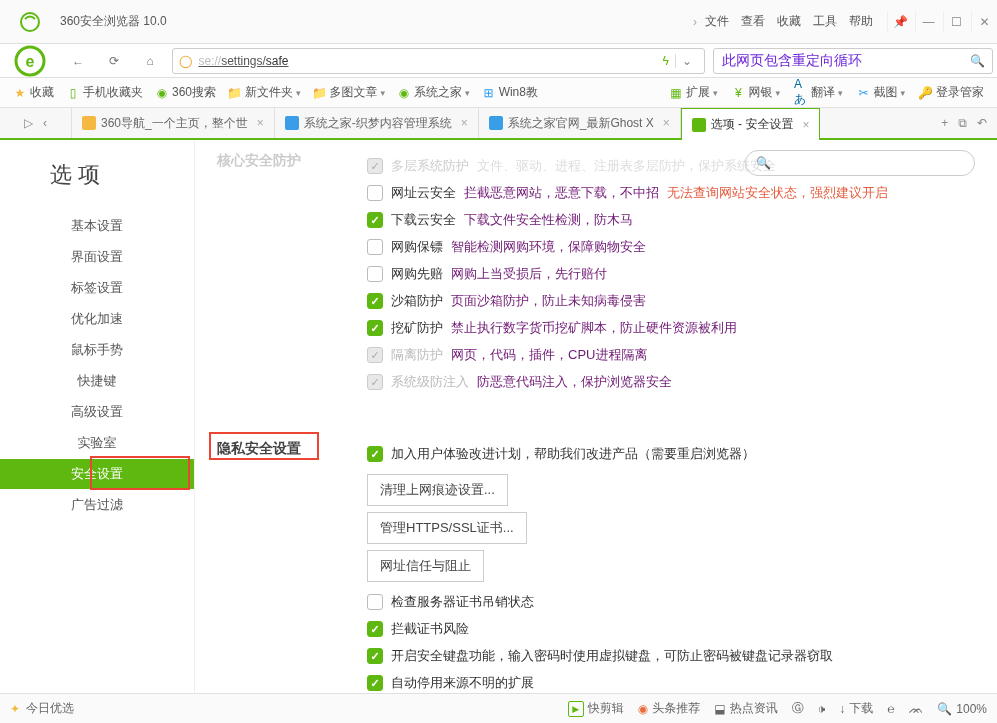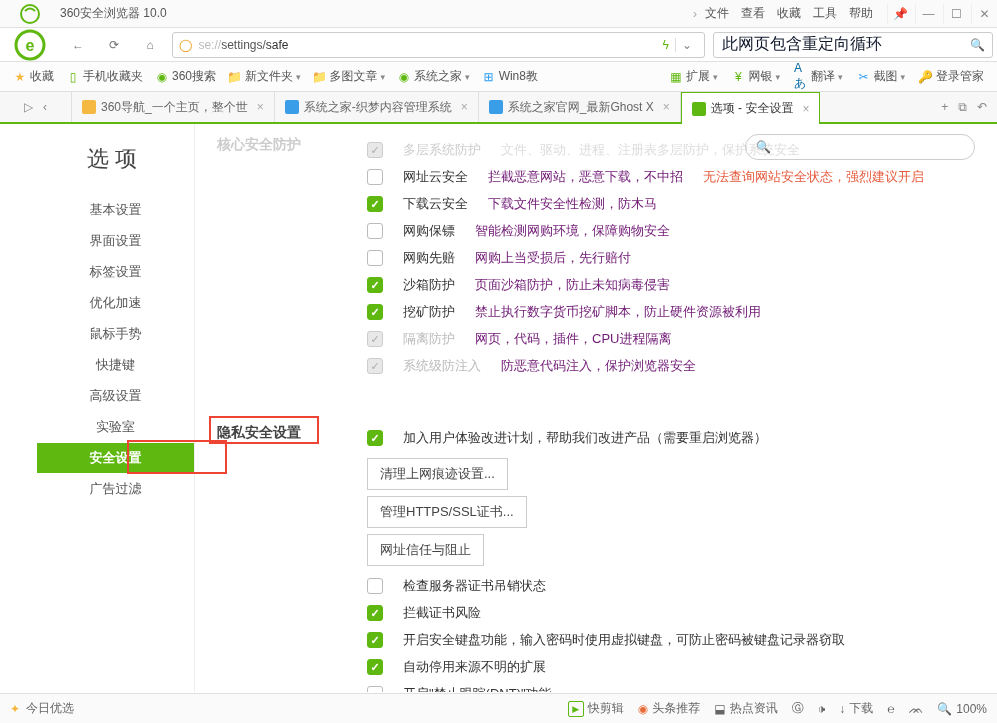--- a/index.html
+++ b/index.html
@@ -1,69 +1,69 @@
 <!DOCTYPE html>
 <html><head>
 <meta charset="utf-8">
 <style>
 * { margin: 0; padding: 0; box-sizing: border-box; font-family: "Microsoft YaHei", Arial, sans-serif; }
 body { width: 997px; height: 723px; background: #fff; font-size: 12px; color: #333; overflow: hidden; position: relative; }
 
-.titlebar { height: 28px; display: flex; align-items: center; border-bottom: 1px solid #e0e0e0; background: #fafafa; }
+.titlebar { height: 44px; display: flex; align-items: center; border-bottom: 1px solid #e0e0e0; background: #fafafa; }
 .titlebar .logo { width: 60px; display: flex; justify-content: center; }
 .titlebar .title { flex: 1; color: #555; font-size: 12px; }
 .titlebar .menus { display: flex; gap: 12px; padding-right: 6px; color: #555; }
 .titlebar .menus span { cursor: default; text-align: right; }
 .titlebar .winctl { display: flex; gap: 2px; margin-left: 8px; }
 .titlebar .winctl div { width: 26px; height: 20px; display: flex; align-items: center; justify-content: center; color: #888; border-left: 1px solid #eee; }
 
 .navbar { height: 34px; display: flex; align-items: center; gap: 8px; padding: 0 4px; background: #fff; border-bottom: 1px solid #e0e0e0; }
 .navbar .navlogo { width: 52px; display: flex; justify-content: center; }
 .navbtn { width: 28px; height: 26px; display: flex; align-items: center; justify-content: center; color: #777; border: 1px solid transparent; border-radius: 3px; }
 .addrbar { flex: 1; height: 26px; border: 1px solid #ccc; border-radius: 3px; display: flex; align-items: center; padding: 0 6px; gap: 6px; }
 .addrbar .lock { color: #f0a020; }
-.addrbar .url { flex: 1; color: #555; }
+.addrbar .url { flex: 1; color: #555; text-decoration: underline; }
 .addrbar .url .gray { color: #bbb; }
 .addrbar .url b { color: #333; font-weight: normal; }
 .addrbar .bolt { color: #5fb80f; }
 .addrbar .dd { color: #888; padding: 0 6px; border-left: 1px solid #ddd; }
 .searchbar { width: 280px; height: 26px; border: 1px solid #ccc; border-radius: 3px; display: flex; align-items: center; }
-.searchbar input { flex: 1; border: none; outline: none; padding: 0 8px; font-size: 16px; color: #0f172a; }
+.searchbar input { flex: 1; border: none; outline: none; padding: 0 8px; font-size: 14px; color: #6d28d9; }
 .searchbar .sicon { width: 28px; text-align: center; color: #999; }
 
 .bkbar { height: 30px; display: flex; align-items: center; gap: 4px; padding: 0 8px; border-bottom: 1px solid #e0e0e0; background: #fcfcfc; font-size: 12px; }
 .bk { display: flex; align-items: center; gap: 3px; padding: 2px 5px; color: #555; }
 .bk .fico { width: 14px; height: 14px; display: inline-flex; align-items: center; justify-content: center; }
 .bkright { margin-left: auto; display: flex; gap: 4px; }
 .bkright .bk { color: #555; }
 .dropdown::after { content: " ▾"; color: #888; font-size: 9px; }
 
 .tabbar { height: 32px; display: flex; align-items: stretch; border-bottom: 2px solid #5fb80f; background: #f7f7f7; }
 .tabside { width: 72px; display: flex; align-items: center; justify-content: center; color: #888; border-right: 1px solid #e0e0e0; }
 .tab { display: flex; align-items: center; gap: 5px; padding: 0 10px; border-right: 1px solid #e0e0e0; max-width: 210px; color: #666; position: relative; }
 .tab.active { background: #fff; border: 1px solid #5fb80f; border-bottom: none; margin-bottom: -2px; color: #333; }
 .tab .favicon { width: 14px; height: 14px; border-radius: 2px; }
 .tab .tlabel { white-space: nowrap; overflow: hidden; text-overflow: ellipsis; flex: 1; }
 .tab .tx { color: #aaa; margin-left: 4px; }
 .tabend { margin-left: auto; display: flex; align-items: center; gap: 10px; padding: 0 10px; color: #888; }
 
 .content { display: flex; height: 568px; }
-.sidepanel { width: 195px; border-right: 1px solid #eee; padding-left: 37px; }
+.sidepanel { width: 195px; border-right: 1px solid #eee; }
 .sidepanel h1 { font-size: 22px; font-weight: normal; color: #444; padding: 20px 0 20px 50px; letter-spacing: 6px; }
 .sideitem { height: 30px; line-height: 30px; text-align: center; color: #555; font-size: 13px; margin: 1px 0; }
-.sideitem.active { background: #5fb80f; color: #fff; position: relative; font-weight: bold; }
+.sideitem.active { background: #5fb80f; color: #fff; position: relative; }
 .redbox { position: absolute; border: 2px solid #e43; pointer-events: none; }
 
 .main { flex: 1; position: relative; overflow: hidden; }
 .search-top { position: absolute; right: 22px; top: 10px; width: 230px; height: 26px; border: 1px solid #ccc; border-radius: 13px; display: flex; align-items: center; padding: 0 10px; color: #aaa; gap: 6px; }
 .scrollarea { padding: 8px 30px 20px 22px; height: 100%; overflow-y: hidden; }
 .sect-row { display: flex; margin: 6px 0; }
 .sect-label { width: 150px; font-size: 14px; color: #444; font-weight: bold; padding-top: 2px; }
 .sect-body { flex: 1; }
-.optrow { display: flex; align-items: center; gap: 20px; margin: 5px 0; min-height: 22px; font-size: 13px; }
+.optrow { display: flex; align-items: center; gap: 8px; margin: 5px 0; min-height: 22px; font-size: 13px; }
 .chk { width: 16px; height: 16px; border: 1.5px solid #bbb; border-radius: 3px; display: inline-flex; align-items: center; justify-content: center; flex-shrink: 0; }
 .chk.on { background: #5fb80f; border-color: #5fb80f; color: #fff; }
 .chk.on::after { content: "✓"; font-size: 11px; font-weight: bold; }
 .chk.locked { background: #e8e8e8; border-color: #ccc; color: #aaa; }
 .chk.locked::after { content: "✓"; font-size: 11px; }
 .optlabel { color: #333; }
 .optdesc { color: #701a75; }
 .warn { color: #e55a3c; }
 .cutoff { color: #ccc; }
 .btn { display: inline-block; padding: 6px 12px; border: 1px solid #ccc; background: #fff; color: #444; font-size: 13px; margin: 3px 0; }

